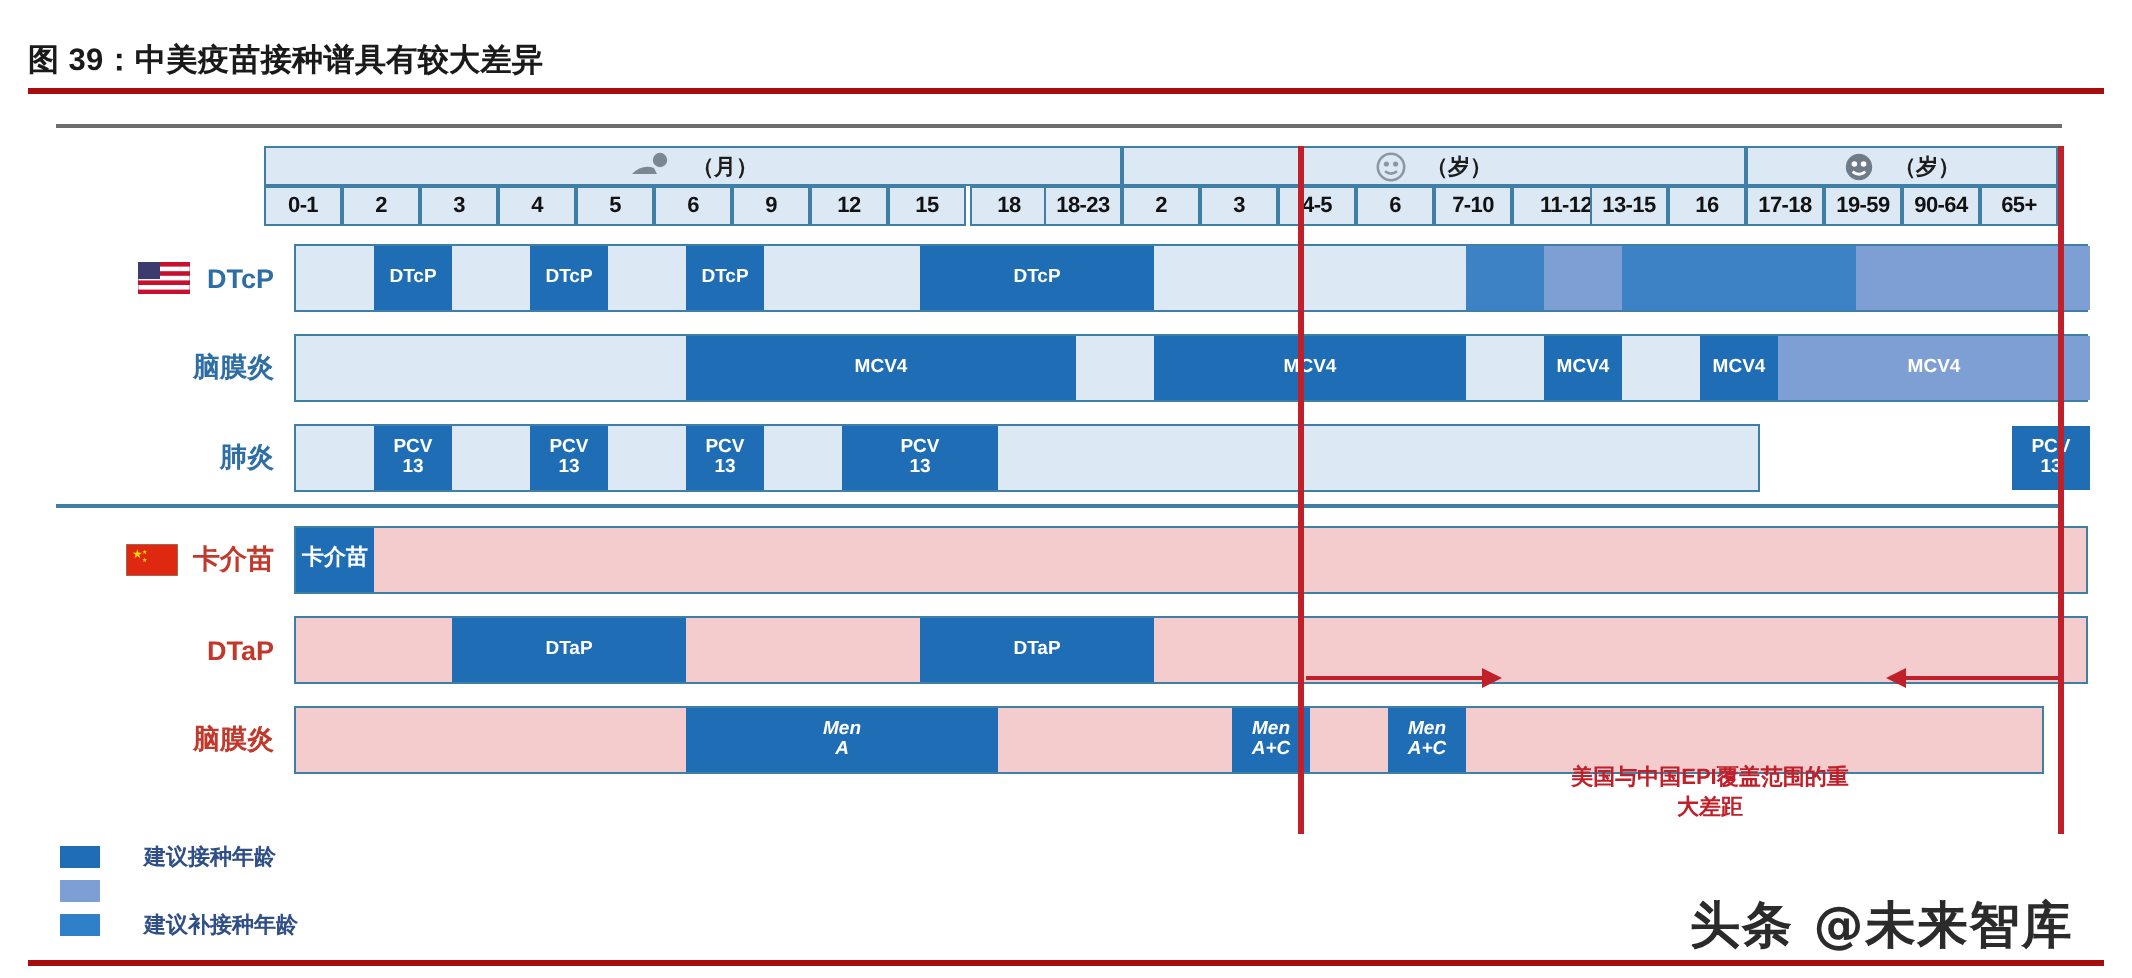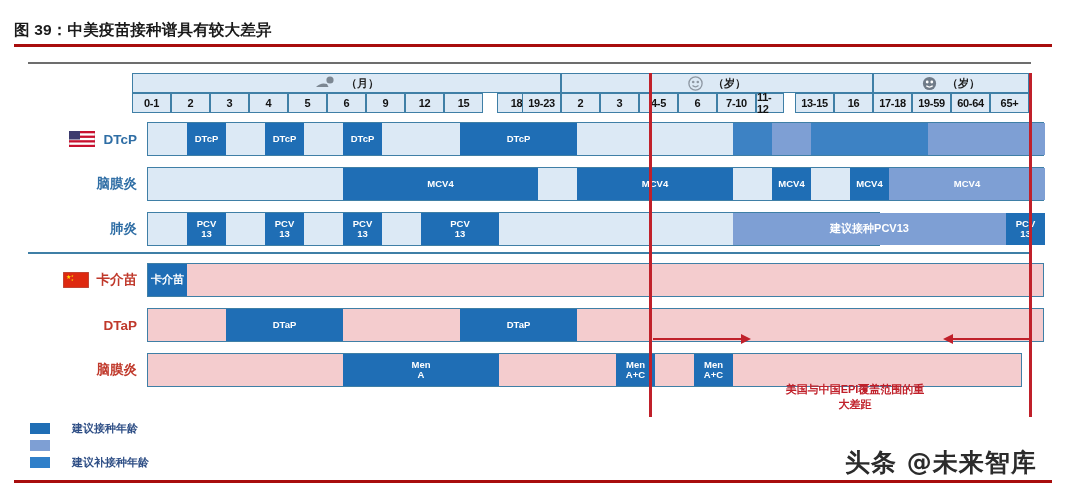--- a/index.html
+++ b/index.html
@@ -143,33 +143,33 @@
   <div id="hdr-cols">
       <div class="hcell" style="left: 0px; width: 39px;">0-1</div>
       <div class="hcell" style="left: 39px; width: 39px;">2</div>
       <div class="hcell" style="left: 78px; width: 39px;">3</div>
       <div class="hcell" style="left: 117px; width: 39px;">4</div>
       <div class="hcell" style="left: 156px; width: 39px;">5</div>
       <div class="hcell" style="left: 195px; width: 39px;">6</div>
       <div class="hcell" style="left: 234px; width: 39px;">9</div>
       <div class="hcell" style="left: 273px; width: 39px;">12</div>
       <div class="hcell" style="left: 312px; width: 39px;">15</div>
-      <div class="hcell" style="left: 365px; width: 39px;">18</div>
-      <div class="hcell" style="left: 390px; width: 39px;">19-23</div>
+      <div class="hcell" style="left: 353px; width: 39px;">18</div>
+      <div class="hcell" style="left: 390px; width: 39px;">18-23</div>
       <div class="hcell" style="left: 429px; width: 39px;">2</div>
       <div class="hcell" style="left: 468px; width: 39px;">3</div>
       <div class="hcell" style="left: 507px; width: 39px; text-align: center;">4-5</div>
       <div class="hcell" style="left: 546px; width: 39px;">6</div>
       <div class="hcell" style="left: 585px; width: 39px;">7-10</div>
-      <div class="hcell" style="left: 624px; width: 28px;">11-12</div>
+      <div class="hcell" style="left: 624px; width: 54px;">11-12</div>
       <div class="hcell" style="left: 663px; width: 39px;">13-15</div>
       <div class="hcell" style="left: 702px; width: 39px;">16</div>
       <div class="hcell" style="left: 741px; width: 39px;">17-18</div>
       <div class="hcell" style="left: 780px; width: 39px;">19-59</div>
-      <div class="hcell" style="left: 819px; width: 39px;">60-64</div>
+      <div class="hcell" style="left: 819px; width: 39px;">90-64</div>
       <div class="hcell" style="left: 858px; width: 39px;">65+</div>
     </div>
 
   <div class="grid" id="rows-host">
       <div class="trow" style="top: 60px; height: 34px;">
         <div class="rowlabel">
           <span class="flag">
   <svg width="26" height="16" viewBox="0 0 26 16">
     <rect width="26" height="16" fill="#fff" stroke="#888" stroke-width="0.6"></rect>
     <g fill="#c8102e">
@@ -237,23 +237,20 @@
             <span>13</span>
           </div>
           <div class="seg dark" style="left: 195px; width: 39px;">
             <span>PCV</span>
             <span>13</span>
           </div>
           <div class="seg dark" style="left: 273px; width: 78px;">
             <span>PCV</span>
             <span>13</span>
           </div>
-          <div class="seg light cjk" style="left: 585px; width: 273px;">
-            <span>建议接种PCV13</span>
-          </div>
           <div class="seg dark" style="left: 858px; width: 39px;">
             <span>PCV</span>
             <span>13</span>
           </div>
         </div>
       </div>
       <div class="blk-rule" style="top: 190px;"></div>
       <div class="trow" style="top: 201px; height: 34px;">
         <div class="rowlabel cn">
           <span class="flag">
@@ -281,21 +278,21 @@
           </div>
           <div class="seg dark" style="left: 312px; width: 117px;">
             <span>DTaP</span>
           </div>
         </div>
       </div>
       <div class="trow" style="top: 291px; height: 34px;">
         <div class="rowlabel cn">
           <span>脑膜炎</span>
         </div>
-        <div class="track cn" style="width: 875px;">
+        <div class="track cn" style="width: 875px; font-style: italic;">
           <div class="seg dark" style="left: 195px; width: 156px;">
             <span>Men</span>
             <span>A</span>
           </div>
           <div class="seg dark" style="left: 468px; width: 39px;">
             <span>Men</span>
             <span>A+C</span>
           </div>
           <div class="seg dark" style="left: 546px; width: 39px;">
             <span>Men</span>

